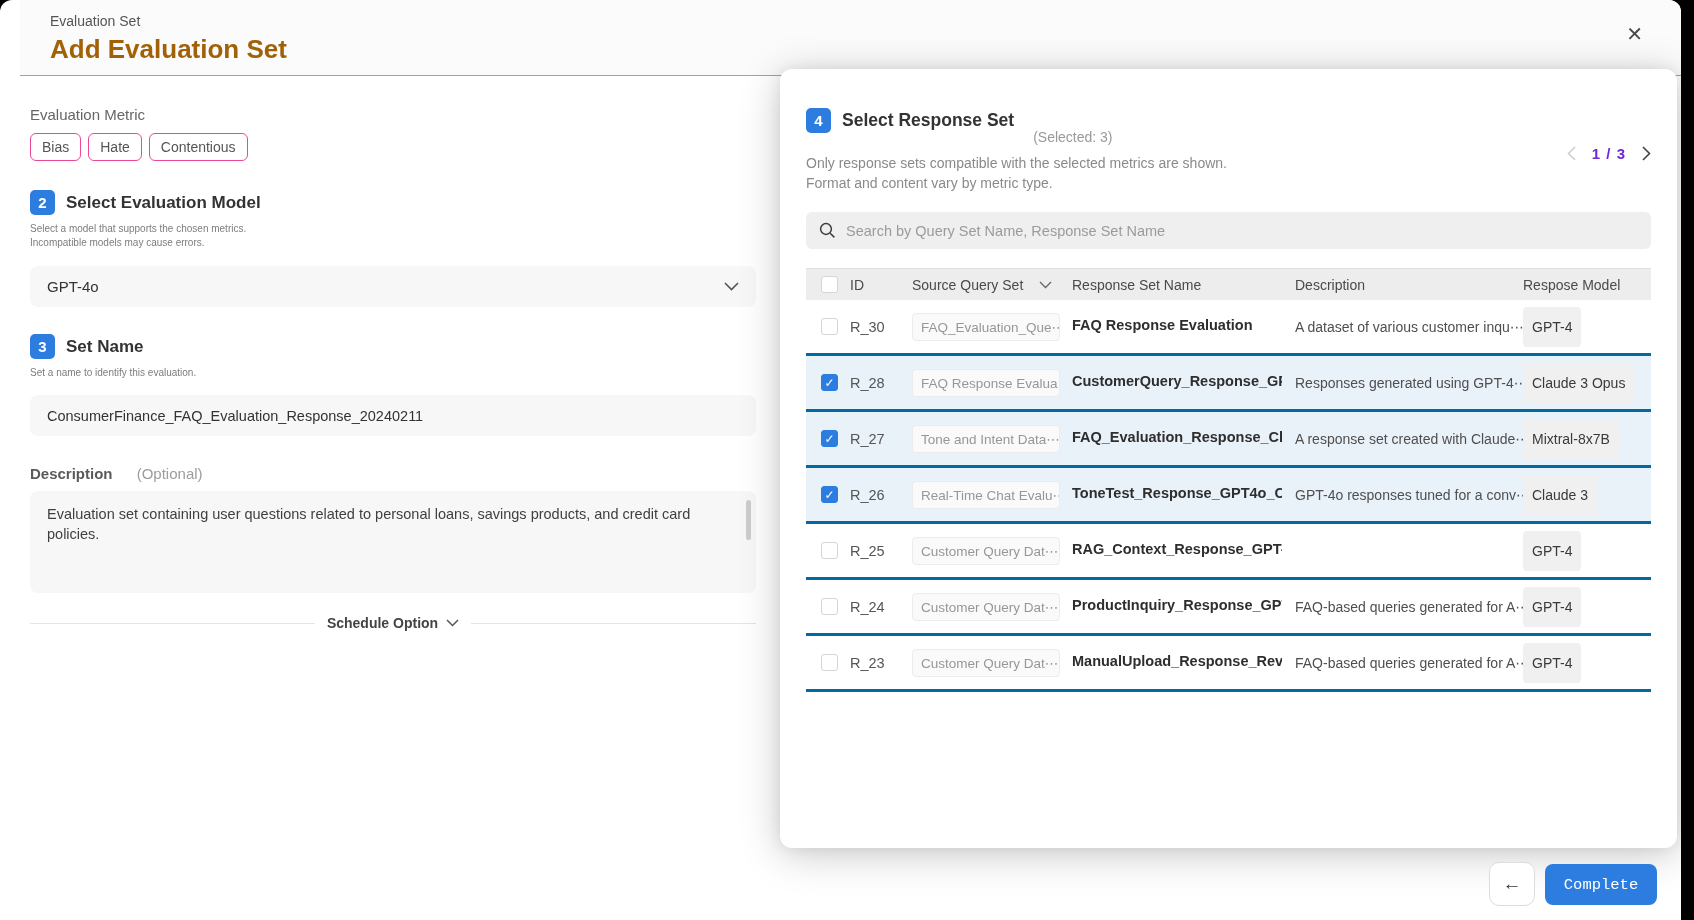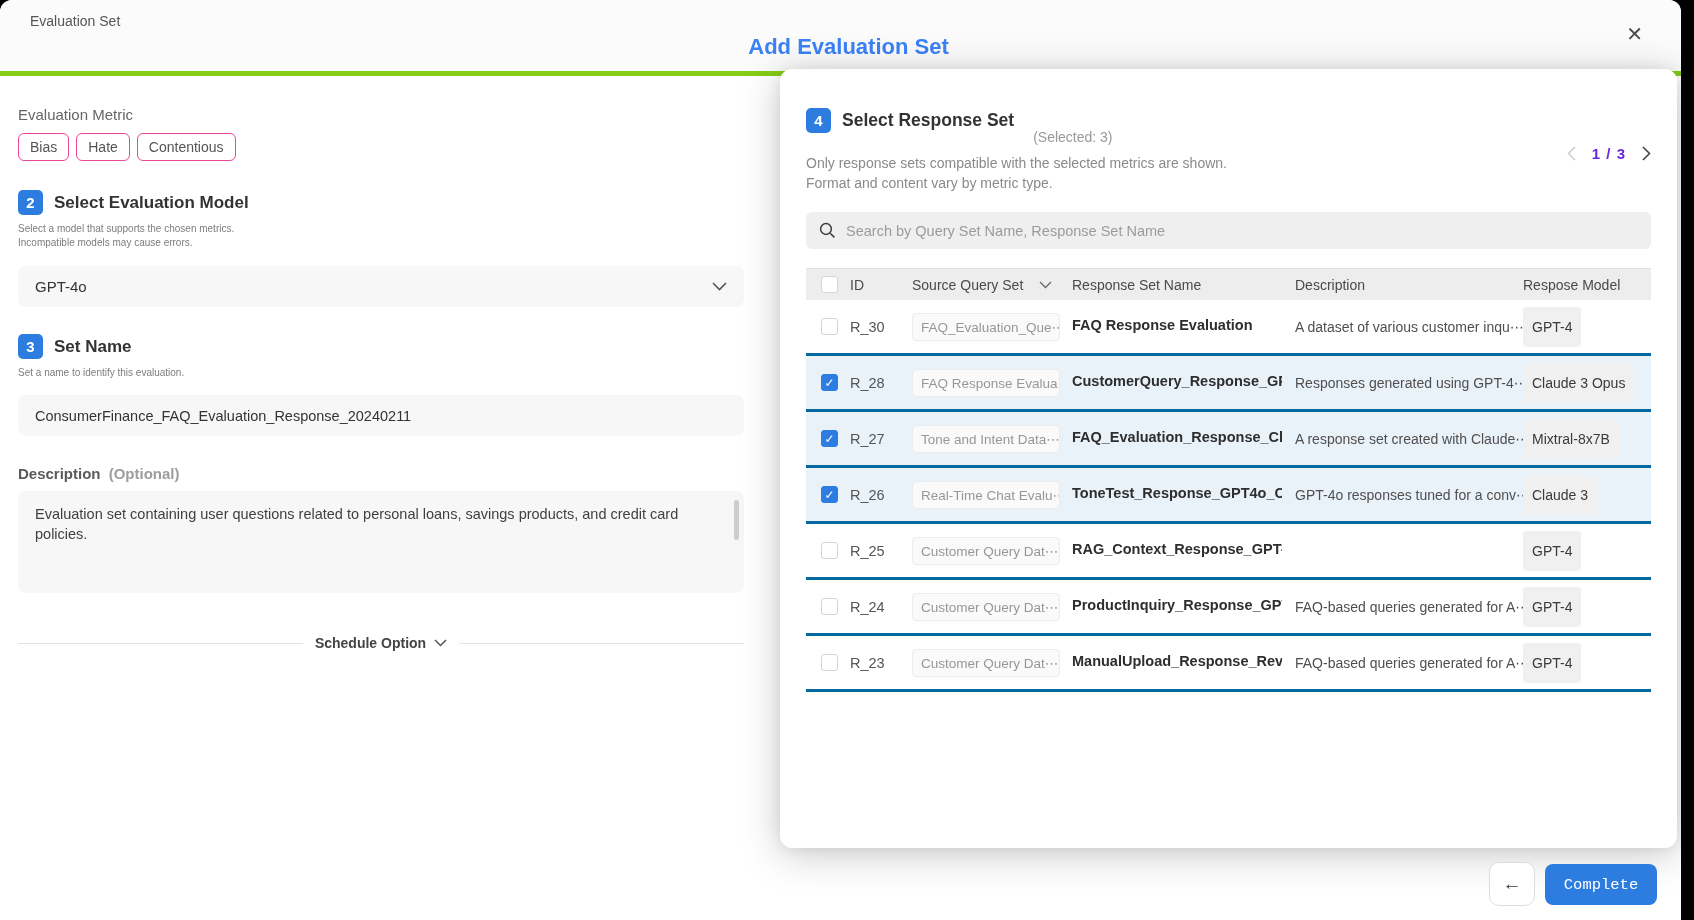--- a/index.html
+++ b/index.html
@@ -1,43 +1,43 @@
 <!DOCTYPE html>
 <html style="--accent: #2d7de1; --selrow: #e9f1f9; --thead: #ededed; --field: #f7f7f7; --search: #efefef;"><head>
 <meta charset="utf-8">
 <style>
   * { margin:0; padding:0; box-sizing:border-box; }
   html,body { width:1694px; height:920px; background:#000; font-family:"Liberation Sans", sans-serif; overflow:hidden; }
   .app { position:absolute; left:0; top:0; width:1681px; height:920px; background:#fff; border-radius:12px 12px 0 0; overflow:hidden; }
 
   
-  .win-header { position:relative; height:76px; background:#fbfbfb; border-bottom:5px solid #84cc16; padding:13px 14px 0 30px; }
+  .win-header { position:relative; height:76px; background:#fbfbfb; border-bottom:1px solid #84cc16; padding:13px 14px 0 30px;margin-left:20px; }
   .breadcrumb { font-size:14px; color:#555; }
-  .page-title { font-size:22px; font-weight:bold; color:#3b82f6; margin-top:5px;text-align:center; }
+  .page-title { font-size:26px; font-weight:bold; color:#a16207; margin-top:5px; }
   .close-btn { position:absolute; top:24px; right:38px; font-size:20px; color:#4a4a4a; cursor:pointer; line-height:1; }
 
   
-  .left-form { position:absolute; left:18px; top:76px; width:726px; padding-top:30px; }
+  .left-form { position:absolute; left:30px; top:76px; width:726px; padding-top:30px; }
   .field-label { font-size:15px; color:#666; }
   .chip-row { display:flex; gap:7px; margin-top:10px; }
   .chip { border:1px solid #ec4899; background:#fff; border-radius:6px; padding:5px 11px; font-size:14px; color:#555; }
   .step-section { margin-top:29px; }
   .step-head { display:flex; align-items:center; gap:11px; }
   .step-badge { width:25px; height:25px; border-radius:5px; background:var(--accent,#2d7de1); color:#fff; font-size:15px; font-weight:bold; display:flex; align-items:center; justify-content:center; }
   .step-title { font-size:17px; font-weight:bold; color:#333; }
   .step-sub { margin-top:7px; font-size:10px; color:#7d7d7d; line-height:1.4; }
   .select-box { margin-top:16px; width:726px; height:41px; background:var(--field,#f7f7f7); border-radius:8px; display:flex; align-items:center; padding:0 17px; font-size:15px; color:#333; cursor:pointer; justify-content:space-between; }
   .text-input { margin-top:15px; width:726px; height:41px; background:var(--field,#f7f7f7); border:none; border-radius:8px; padding:0 17px; font-size:14.5px; color:#333; font-family:"Liberation Sans", sans-serif; }
   .desc-label { margin-top:29px; font-size:15px; }
   .desc-label .lbl { color:#5a5a5a; font-weight:bold; }
-  .desc-label .opt { color:#9d9d9d; margin-left:4px; font-weight:bold; }
+  .desc-label .opt { color:#9d9d9d; margin-left:20px; font-weight:normal; }
   .textarea-wrap { position:relative; margin-top:9px; }
   textarea.desc-area { width:726px; height:102px; background:var(--field,#f7f7f7); border:none; border-radius:8px; padding:13px 24px 13px 17px; font-size:14.5px; color:#3f3f3f; resize:none; font-family:"Liberation Sans", sans-serif; line-height:1.4; }
   .textarea-scrollbar { position:absolute; right:5px; top:9px; width:5px; height:40px; border-radius:3px; background:#cdcdcd; }
-  .schedule-row { margin-top:38px; display:flex; align-items:center; }
+  .schedule-row { margin-top:18px; display:flex; align-items:center; }
   .schedule-row .line { flex:1; height:1px; background:#e4e4e4; }
   .schedule-label { margin:0 8px 0 12px; font-size:14px; font-weight:bold; color:#444; }
   .schedule-row svg { margin-right:12px; }
 
   
   .panel { position:absolute; left:780px; top:69px; width:897px; height:779px; background:#fff; border-radius:12px; box-shadow:0 6px 40px rgba(0,0,0,0.22), 0 0 14px rgba(0,0,0,0.07); padding:26px 26px 0 26px; }
   .panel-top { display:flex; justify-content:space-between; }
   .panel-head-left .step-title { font-size:17.5px; }
   .selected-note { font-size:14px; color:#999; font-weight:normal; margin-left:8px;margin-top:34px; }
   .panel-sub { margin-top:9px; font-size:14px; color:#8a8a8a; line-height:1.4; }

